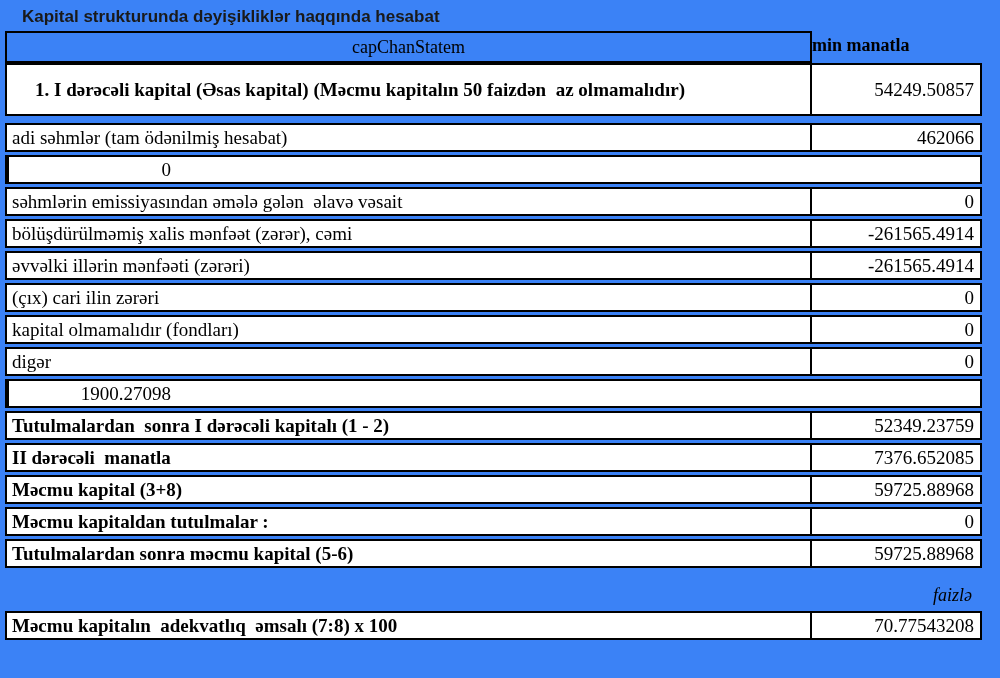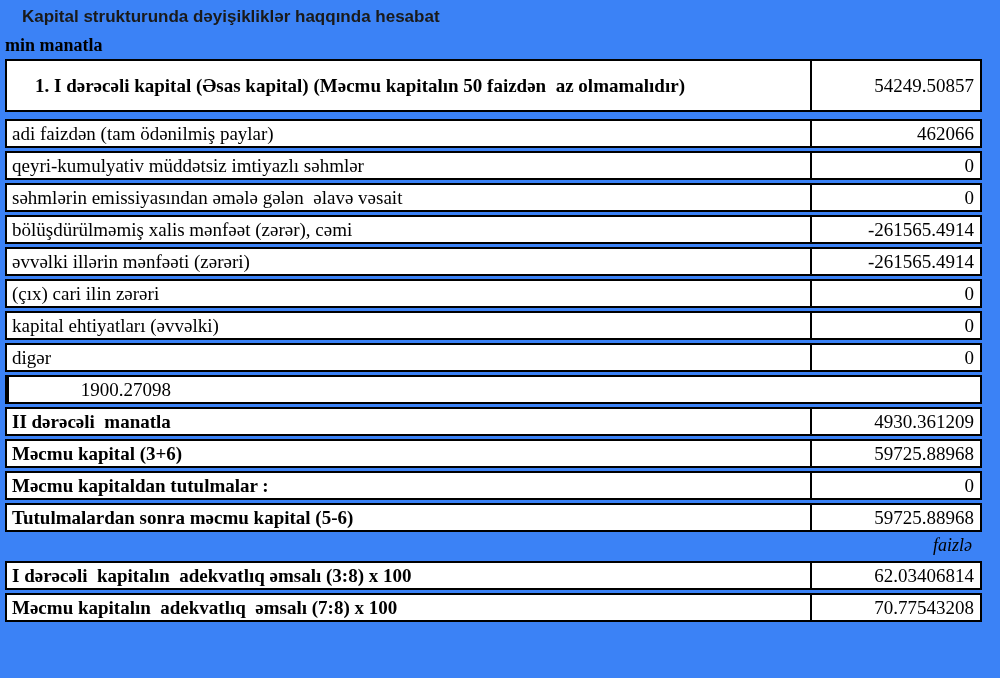--- a/index.html
+++ b/index.html
@@ -89,99 +89,99 @@
   .row--tall .row-label,
   .row--tall .row-value {
     min-height: 49px;
     padding-left: 28px;
   }
   .percent-note {
     font-style: italic;
     font-size: 18px;
     line-height: 22px;
     text-align: right;
-    padding: 2px 10px 2px 0;
+    padding: 16px 10px 2px 0;
     white-space: pre-wrap;
   }
 </style>
 </head>
 <body>
 
 <div class="sheet">
   <div class="title">Kapital strukturunda dəyişikliklər haqqında hesabat</div>
 
   <div class="tablewrap">
     <div class="header-row">
+      <div class="header-name">capChanStatem</div>
       <div class="header-unit">min manatla</div>
     </div>
 
     <div id="main-rows">
         <div class="row row--tall row--flush">
           <div class="row-label bold">1. I dərəcəli kapital (Əsas kapital) (Məcmu kapitalın 50 faizdən  az olmamalıdır)</div>
           <div class="row-value">54249.50857</div>
         </div>
         <div class="row row--gap">
-          <div class="row-label">adi faizdən (tam ödənilmiş paylar)</div>
+          <div class="row-label">adi səhmlər (tam ödənilmiş hesabat)</div>
           <div class="row-value">462066</div>
         </div>
         <div class="row">
-          <div class="row-label">qeyri-kumulyativ müddətsiz imtiyazlı səhmlər</div>
           <div class="row-value">0</div>
         </div>
         <div class="row">
           <div class="row-label">səhmlərin emissiyasından əmələ gələn  əlavə vəsait</div>
           <div class="row-value">0</div>
         </div>
         <div class="row">
           <div class="row-label">bölüşdürülməmiş xalis mənfəət (zərər), cəmi</div>
           <div class="row-value">-261565.4914</div>
         </div>
         <div class="row">
           <div class="row-label">əvvəlki illərin mənfəəti (zərəri)</div>
           <div class="row-value">-261565.4914</div>
         </div>
         <div class="row">
           <div class="row-label">(çıx) cari ilin zərəri</div>
           <div class="row-value">0</div>
         </div>
         <div class="row">
-          <div class="row-label">kapital ehtiyatları (əvvəlki)</div>
+          <div class="row-label">kapital olmamalıdır (fondları)</div>
           <div class="row-value">0</div>
         </div>
         <div class="row">
           <div class="row-label">digər</div>
           <div class="row-value">0</div>
         </div>
         <div class="row">
           <div class="row-value">1900.27098</div>
         </div>
         <div class="row">
-          <div class="row-label bold">II dərəcəli  manatla</div>
-          <div class="row-value">4930.361209</div>
+          <div class="row-label bold">Tutulmalardan  sonra I dərəcəli kapitalı (1 - 2)</div>
+          <div class="row-value">52349.23759</div>
         </div>
         <div class="row">
-          <div class="row-label bold">Məcmu kapital (3+6)</div>
+          <div class="row-label bold">II dərəcəli  manatla</div>
+          <div class="row-value">7376.652085</div>
+        </div>
+        <div class="row">
+          <div class="row-label bold">Məcmu kapital (3+8)</div>
           <div class="row-value">59725.88968</div>
         </div>
         <div class="row">
           <div class="row-label bold">Məcmu kapitaldan tutulmalar :</div>
           <div class="row-value">0</div>
         </div>
         <div class="row">
           <div class="row-label bold">Tutulmalardan sonra məcmu kapital (5-6)</div>
           <div class="row-value">59725.88968</div>
         </div>
       </div>
 
     <div class="percent-note">faizlə</div>
 
     <div id="ratio-rows">
         <div class="row">
-          <div class="row-label bold">I dərəcəli  kapitalın  adekvatlıq əmsalı (3:8) x 100</div>
-          <div class="row-value">62.03406814</div>
-        </div>
-        <div class="row">
           <div class="row-label bold">Məcmu kapitalın  adekvatlıq  əmsalı (7:8) x 100</div>
           <div class="row-value">70.77543208</div>
         </div>
       </div>
   </div>
 </div>
 
 </body></html>

